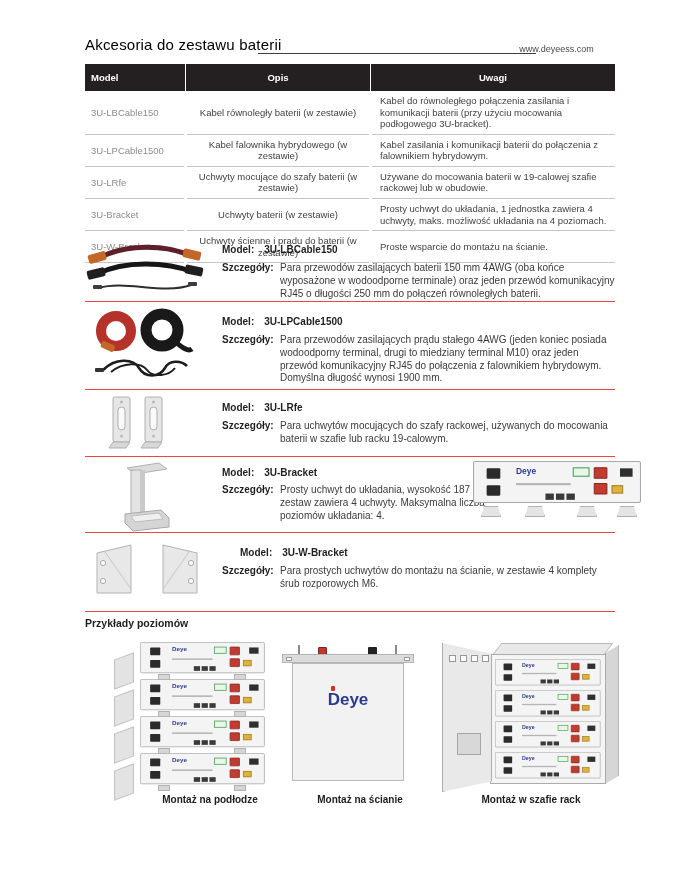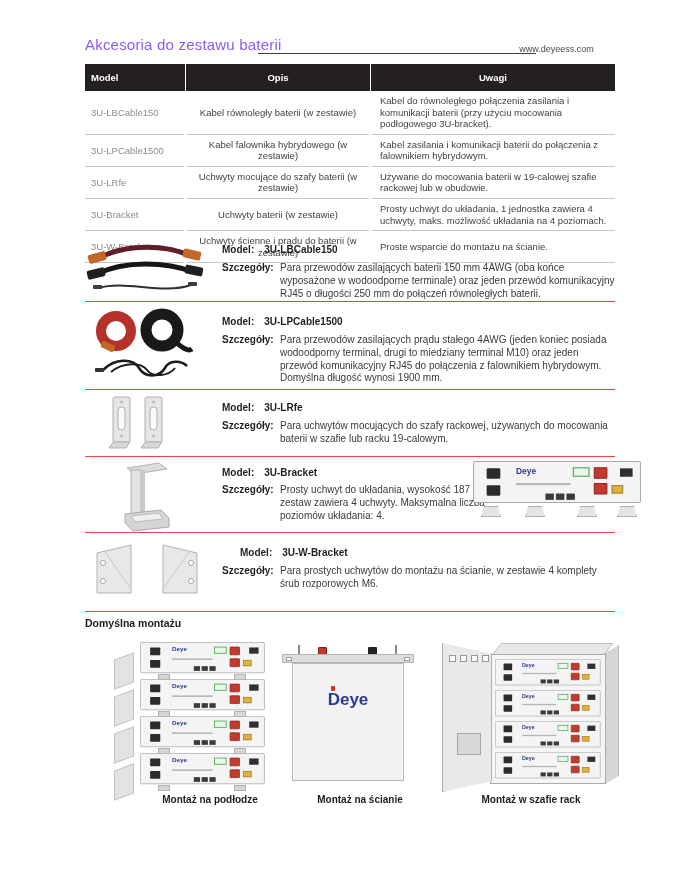--- a/index.html
+++ b/index.html
@@ -1,21 +1,21 @@
 <!DOCTYPE html>
 <html><head>
 <meta charset="utf-8">
 <style>
   * { margin:0; padding:0; box-sizing:border-box; }
   body { background:#fff; }
   #page { position:relative; width:700px; height:869px; background:#ffffff;
           font-family:"Liberation Sans", sans-serif; overflow:hidden; }
 
   
-  .hdr-title { position:absolute; left:85px; top:36px; font-size:15px; color:#8b5cf6; letter-spacing:.2px; }
+  .hdr-title { position:absolute; left:85px; top:36px; font-size:15px; color:#000000; letter-spacing:.2px; }
   .hdr-line  { position:absolute; left:258px; top:53px; width:278px; height:1px; background:#3f3f3f; }
   .hdr-site  { position:absolute; left:498px; top:44px; width:117px; text-align:center; font-size:9px; color:#4a4a4a; }
 
   
   .tbl { position:absolute; left:85px; top:64px; width:530px; font-size:9.5px; color:#3f3f3f; }
   .tbl-head { display:flex; gap:1px; background:#ffffff; }
   .th { background:#241f21; color:#fff; font-weight:bold; padding:8px 6px; }
   .th-model { width:100px; }
   .th-opis  { width:184px; text-align:center; }
   .th-uwagi { width:244px; text-align:center; }
@@ -261,21 +261,21 @@
     </svg>
     <div class="model-line" style="top:14px;margin-left:18px;">
       <span>Model:</span><span class="mv">3U-W-Bracket</span>
     </div>
     <div class="details" style="top:32px;">
       <span class="dl">Szczegóły:</span>
       <span class="dt"><span>Para prostych uchwytów do montażu na ścianie, w zestawie 4 komplety śrub rozporowych M6.</span><span class="d2"></span></span>
     </div>
   </div>
 
-  <div class="ex-heading">Domyślna montażu</div>
+  <div class="ex-heading">Przykłady poziomów</div>
 
   <div id="stack">
     <i class="slat" style="top:14px;"></i>
     <i class="slat" style="top:51px;"></i>
     <i class="slat" style="top:88px;"></i>
     <i class="slat" style="top:125px;"></i>
     <i class="sfeet" style="left:46px; top:32px;"></i>
     <i class="sfeet" style="left:122px; top:32px;"></i>
     <i class="sfeet" style="left:46px; top:69px;"></i>
     <i class="sfeet" style="left:122px; top:69px;"></i>

